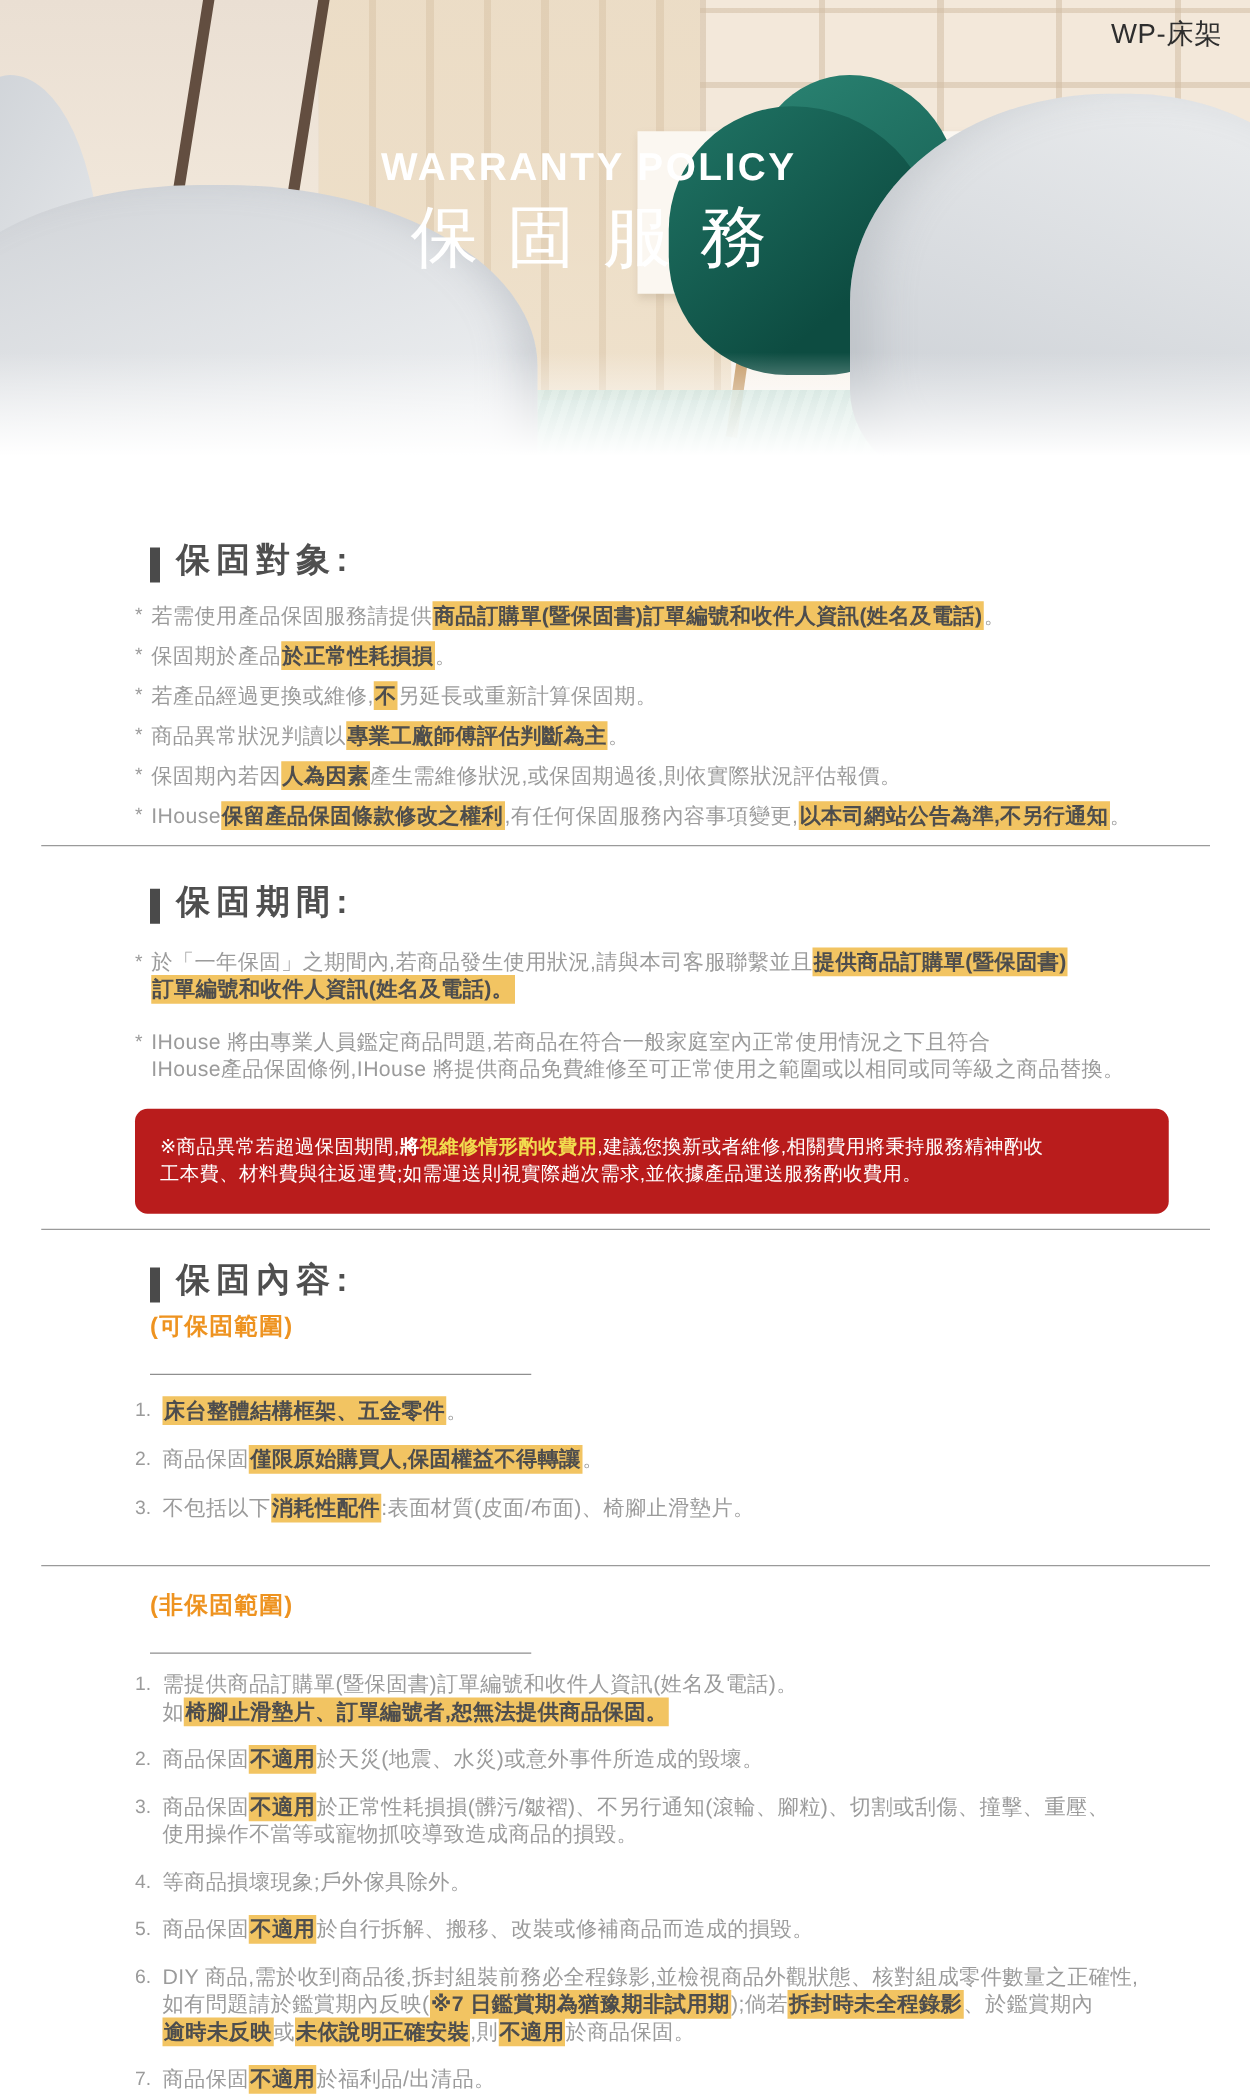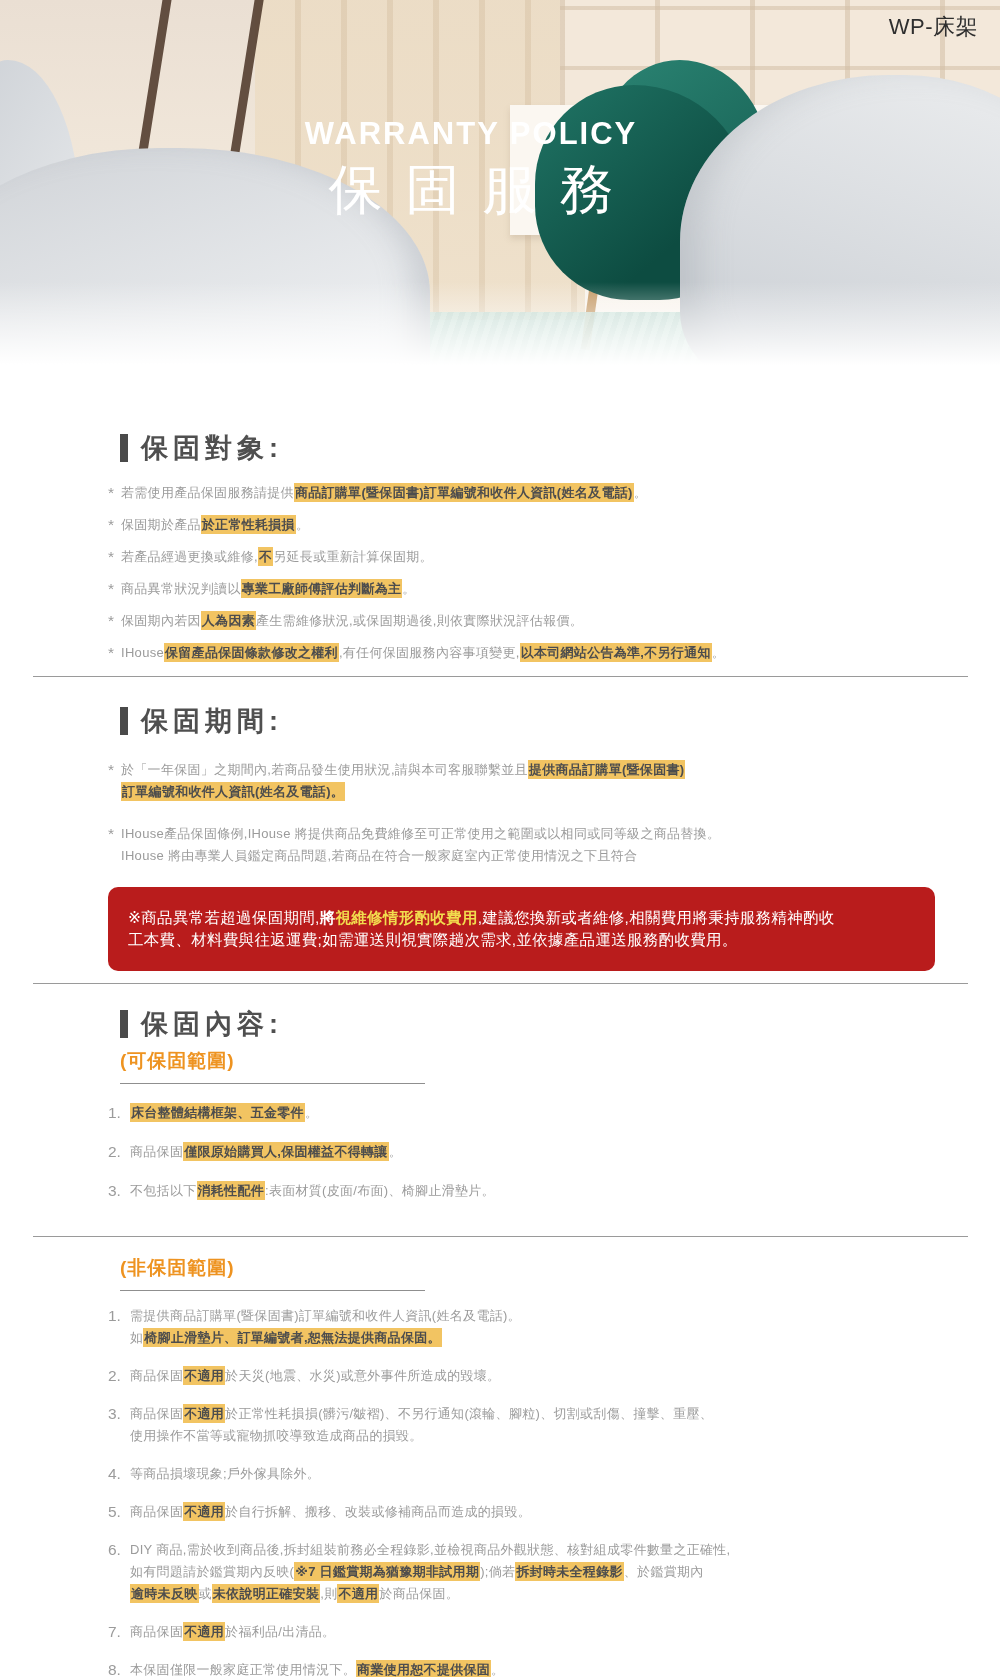--- a/index.html
+++ b/index.html
@@ -48,50 +48,50 @@
     box-shadow:inset 20px -8px 32px rgba(150,155,162,.3); }
   .hero-fade { position:absolute; left:0; right:0; bottom:0; height:90px;
     background:linear-gradient(180deg,rgba(255,255,255,0) 0%,#ffffff 92%); }
   .brand-label { position:absolute; right:22px; top:12px; font-size:22px; color:#2e2e2e; letter-spacing:.5px; }
   .hero-titles { position:absolute; left:0; right:0; top:116px; text-align:center; padding-right:58px; }
   .hero-eyebrow { color:#fff; font-size:31px; font-weight:600; letter-spacing:2px; }
   .hero-title { color:#fff; font-size:54px; font-weight:500; letter-spacing:23px; margin-top:2px; margin-right:-23px; }
 
   
   main { padding:58px 65px 0 108px; }
-  .sec-heading { display:flex; align-items:center; margin-left:12px; }
+  .sec-heading { display:flex; align-items:flex-end; margin-left:12px; }
   .sec-heading .bar { width:8px; height:28px; background:#4a4a4a; margin-right:13px; }
   .sec-heading .txt { font-size:27px; font-weight:700; color:#4f4f4f; letter-spacing:5px; line-height:36px; }
   .divider { border:none; border-top:1px solid #9a9a9a; margin-left:-75px; margin-right:-33px; }
 
   .list { }
   .item { display:flex; }
   .prefix { flex:none; color:#9b9b9b; font-size:15.5px; line-height:22px; }
   .star .prefix { width:13px; }
   .num .prefix  { width:22px; }
   .body { flex:1; }
-  .line { font-size:13px; line-height:22px; color:#9b9b9b; letter-spacing:.3px; }
+  .line { font-size:17px; line-height:22px; color:#9b9b9b; letter-spacing:.3px; }
   .hl { background:#f2c462; color:#4d4d4d; font-weight:700; padding:2px 1px; }
 
   #list-targets { margin-top:16px; }
   #list-targets .item { margin-bottom:10px; }
   #list-period { margin-top:20px; }
   #list-period .item { margin-bottom:20px; }
   #list-coverage { margin-top:18px; }
   #list-coverage .item { margin-bottom:17px; }
   #list-exclusions { margin-top:14px; }
   #list-exclusions .item { margin-bottom:16px; }
 
   .note { background:#b91c1c; border-radius:10px; padding:20px 20px; margin-top:14px; margin-right:0; }
   .note .line { color:#ffffff; font-size:15.5px; line-height:22px; }
   .bd { font-weight:700; color:inherit; }
   .note .yl { color:#f2dc4e; font-weight:700; }
 
   .subhead { display:block; margin-left:12px; width:305px; border-bottom:1px solid #8f8f8f;
-    padding-bottom:9px; margin-top:6px; }
+    padding-bottom:25px; margin-top:6px; }
   .subhead .txt { color:#ee9320; font-size:19px; font-weight:700; letter-spacing:1px; }
   .mt1 { margin-top:26px; } .mt2 { margin-top:12px; } .mt3 { margin-top:22px; }
   .mt4 { margin-top:34px; } .mt5 { margin-top:18px; } .mt6 { margin-top:12px; }
 </style>
 </head>
 <body>
 
 <header class="hero">
   <div class="slat-wall"></div>
   <div class="grid-wall"></div>
@@ -181,22 +181,22 @@
     <span class="prefix">*</span>
     <div class="body">
             <div class="line"><span>於「一年保固」之期間內,若商品發生使用狀況,請與本司客服聯繫並且</span><span class="hl">提供商品訂購單(暨保固書)</span></div>
             <div class="line"><span class="hl">訂單編號和收件人資訊(姓名及電話)。</span></div>
           </div>
   </div>
 
   <div class="item">
     <span class="prefix">*</span>
     <div class="body">
+            <div class="line"><span>IHouse 將由專業人員鑑定商品問題,若商品在符合一般家庭室內正常使用情況之下且符合</span></div>
             <div class="line"><span>IHouse產品保固條例,IHouse 將提供商品免費維修至可正常使用之範圍或以相同或同等級之商品替換。</span></div>
-            <div class="line"><span>IHouse 將由專業人員鑑定商品問題,若商品在符合一般家庭室內正常使用情況之下且符合</span></div>
           </div>
   </div>
 </div>
     <div class="note">
       <div>
           <div class="line"><span>※商品異常若超過保固期間,</span><span class="bd">將</span><span class="yl">視維修情形酌收費用</span><span>,建議您換新或者維修,相關費用將秉持服務精神酌收</span></div>
           <div class="line"><span>工本費、材料費與往返運費;如需運送則視實際趟次需求,並依據產品運送服務酌收費用。</span></div>
         </div>
     </div>
   </section>

